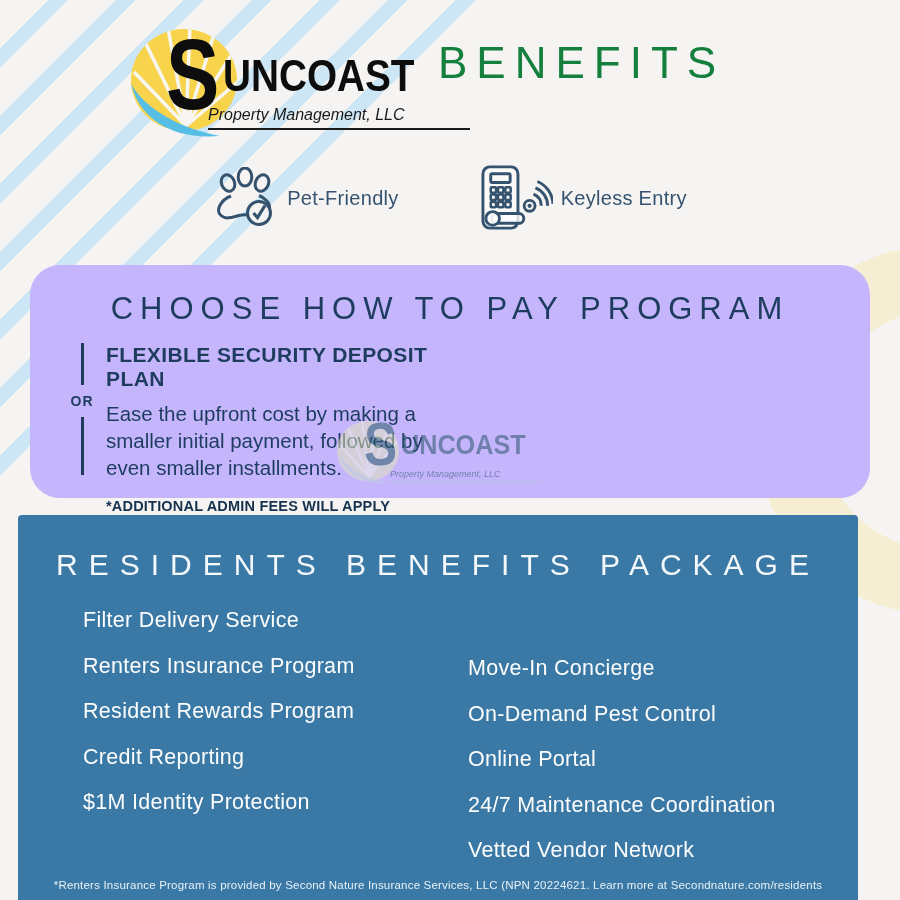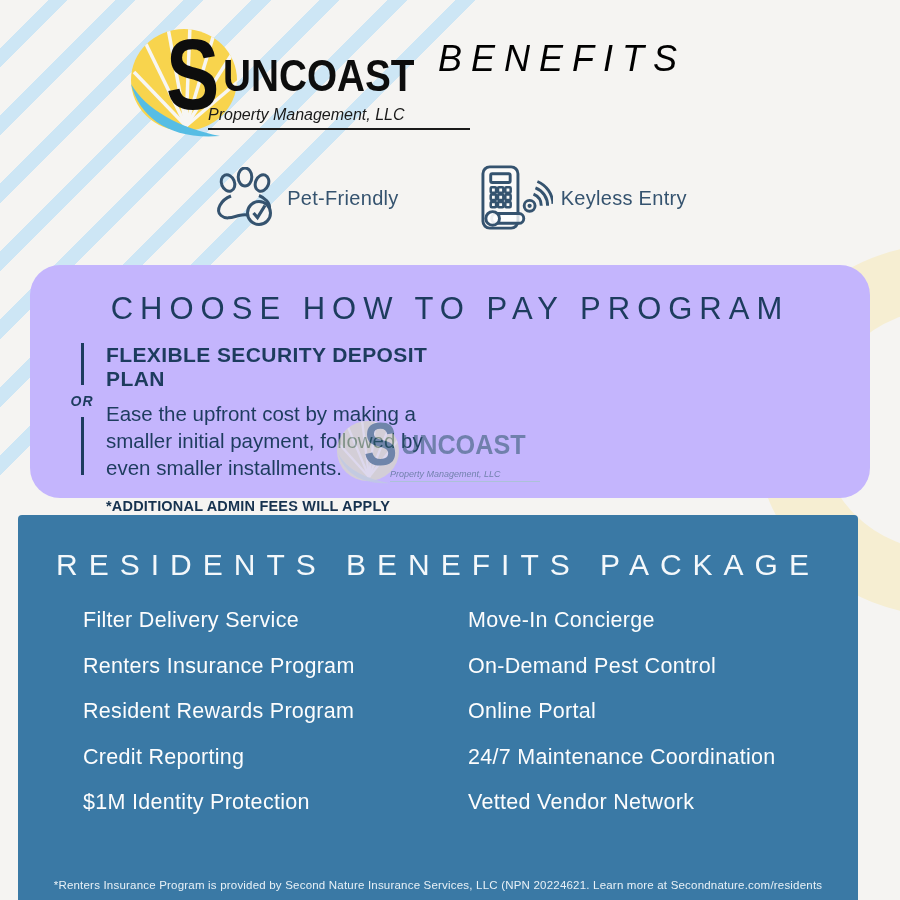--- a/index.html
+++ b/index.html
@@ -16,22 +16,22 @@
   
   .logo-wrap { position:absolute; left:128px; top:18px; width:320px; height:130px; z-index:2; }
   .logo-sun { position:absolute; left:0; top:8px; }
   .logo-text { position:absolute; left:38px; top:6px; white-space:nowrap; color:#0d0d0d; }
   .logo-s { font-size:100px; font-weight:700; line-height:1; display:inline-block;
     transform:scaleX(.8); transform-origin:left; letter-spacing:-4px; }
   .logo-rest { font-size:44px; font-weight:600; letter-spacing:0px; display:inline-block;
     transform:scaleX(.88); transform-origin:left; vertical-align:18px; margin-left:-6px; }
   .logo-sub { position:absolute; left:80px; top:88px; width:262px; font-style:italic;
     font-size:16px; color:#1a1a1a; border-bottom:2px solid #1a1a1a; padding-bottom:4px; }
-  .benefits-title { position:absolute; left:438px; top:38px; font-size:36px; font-weight:500;
-    letter-spacing:9px; color:#000000; z-index:2;font-style:italic; }
+  .benefits-title { position:absolute; left:438px; top:38px; font-size:44px; font-weight:500;
+    letter-spacing:9px; color:#15803d; z-index:2; }
 
   
   .features { position:absolute; left:0; top:163px; width:900px; display:flex;
     justify-content:center; gap:80px; z-index:2; }
   .feature { display:flex; align-items:center; gap:8px; color:#35536f; }
   .feature-label { font-size:20px; letter-spacing:.3px; }
 
   
   .box-light { position:absolute; left:30px; top:265px; width:840px; height:233px;
     background:#c4b5fd; border-radius:30px; z-index:1; }
@@ -40,21 +40,21 @@
   .pay-cols { display:flex; padding:16px 26px 0 28px; }
   .pay-col-left { width:372px; }
   .pay-col-right { width:366px; }
   .pay-title { font-size:21px; font-weight:700; letter-spacing:.4px; color:#1d3c5e; }
   .pay-body { margin-top:9px; font-size:20.5px; line-height:1.32; color:#1d3c5e; }
   .pay-note { margin-top:17px; font-size:14.5px; font-weight:700; letter-spacing:.2px; color:#16324f; }
   .divider { width:48px; display:flex; flex-direction:column; align-items:center; color:#1d3c5e; }
   .divider-line { width:3px; background:#1d3c5e; }
   .divider-line.top { height:42px; }
   .divider-line.bottom { height:58px; margin-top:4px; }
-  .divider-or { font-size:14px; font-weight:600; letter-spacing:1px; margin-top:8px; margin-bottom:4px;font-style:italic; }
+  .divider-or { font-size:14px; font-weight:600; letter-spacing:1px; margin-top:8px; margin-bottom:4px; }
 
   
   .watermark { position:absolute; left:306px; top:148px; width:250px; height:84px;
     opacity:.55; z-index:3; pointer-events:none; }
   .wm-sun { position:absolute; left:0; top:6px; }
   .wm-text { position:absolute; left:28px; top:0; white-space:nowrap; color:#2b5e68; }
   .wm-s { font-size:62px; font-weight:700; line-height:1; display:inline-block;
     transform:scaleX(.8); transform-origin:left; }
   .wm-rest { font-size:28px; font-weight:600; display:inline-block; transform:scaleX(.9);
     transform-origin:left; vertical-align:11px; margin-left:-4px; color:#2d566b; }
@@ -62,21 +62,21 @@
     font-size:9px; color:#375; border-bottom:1px solid #9cb; padding-bottom:2px; color:#2d566b; }
 
   
   .box-dark { position:absolute; left:18px; top:515px; width:840px; height:393px;
     background:#3a79a5; border-radius:4px; color:#ffffff; z-index:1; }
   .res-heading { margin-top:33px; text-align:center; font-size:30px; font-weight:500;
     letter-spacing:11px; color:#f4f8fb; }
   .res-cols { display:flex; margin-top:26px; }
   .res-col { display:flex; flex-direction:column; }
   .res-col.left { margin-left:65px; width:385px; }
-  .res-col.right { margin-left:0; width:360px; }
+  .res-col.right { margin-left:0; width:360px;margin-top:48px; }
   .res-item { font-size:21.5px; letter-spacing:.3px; margin-bottom:20.5px; color:#fdfdfd; }
   .disclaimer { position:absolute; left:0; bottom:17px; width:100%; text-align:center;
     font-size:11.5px; letter-spacing:.2px; color:#e8f1f7; }
 </style>
 </head>
 <body>
 
 <div class="page">
 
   <div class="stripes"></div>

